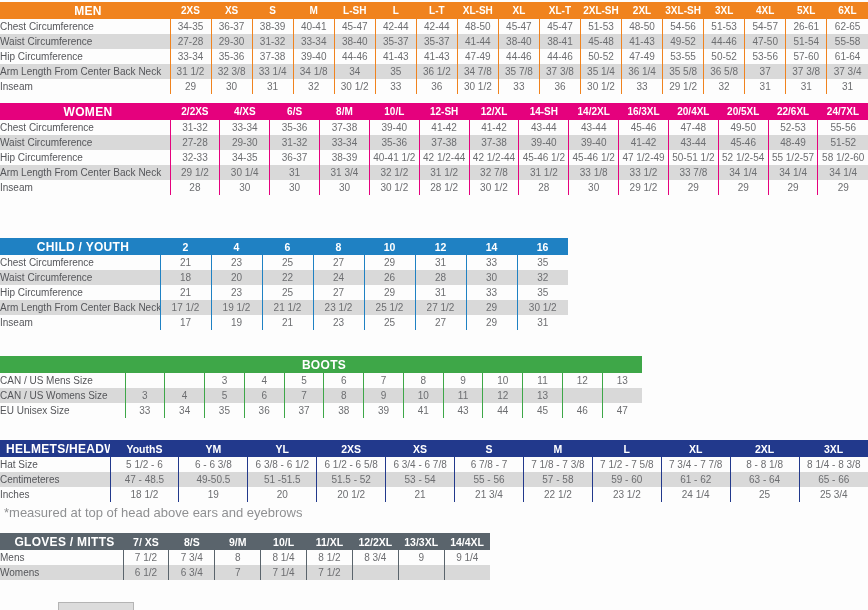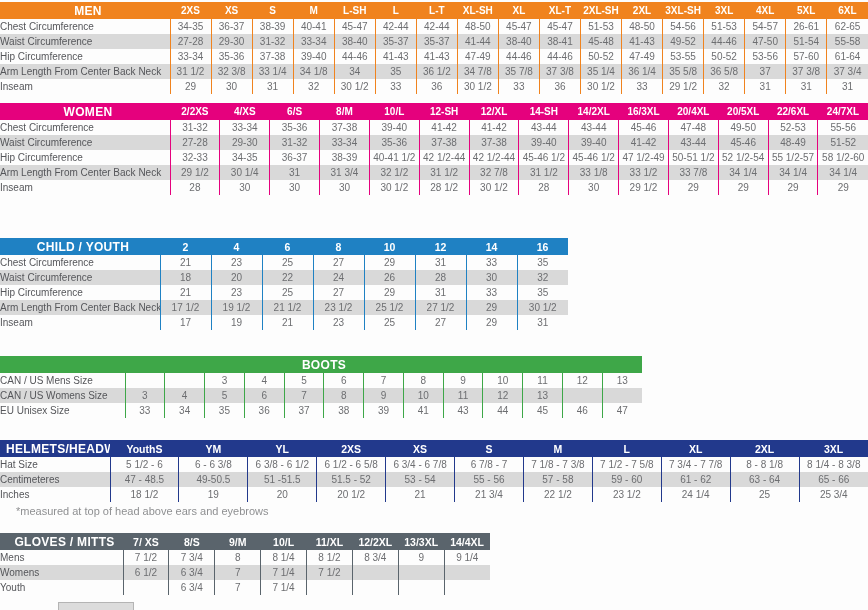--- a/index.html
+++ b/index.html
@@ -41,21 +41,21 @@
   .t-child{top:238px}
   .t-boots{top:356px}
   .t-helmets{top:440px}
   .t-gloves{top:533px}
 
   .t-men th:not(.title),.t-women th:not(.title){font-size:10px}
   .t-women td{font-size:9.5px}
   .t-helmets th.title{font-size:11px}
   .t-boots td,.t-helmets td{height:16px}
 
-  .footnote{margin-top:3px;padding-left:16px;font-size:11px;color:#8f9092}
+  .footnote{margin-top:3px;padding-left:4px;font-size:13px;color:#8f9092}
 
   .partial{
     position:absolute;left:58px;top:602px;width:74px;height:8px;
     background:#dcdcdc;border:1px solid #b4b4b4;border-bottom:none;
   }
 </style>
 </head>
 <body style="--alt: #d9d9d9; --label-color: #55565a; --value-color: #6d6e71; --header-text: #ffffff;">
 
 <section class="szwrap t-men" style="--accent: #f0831e;">
@@ -614,28 +614,17 @@
           <td class="lbl">Womens</td>
           <td>6 1/2</td>
           <td>6 3/4</td>
           <td>7</td>
           <td>7 1/4</td>
           <td>7 1/2</td>
           <td></td>
           <td></td>
           <td></td>
         </tr>
-        <tr>
-          <td class="lbl">Youth</td>
-          <td></td>
-          <td>6 3/4</td>
-          <td>7</td>
-          <td>7 1/4</td>
-          <td></td>
-          <td></td>
-          <td></td>
-          <td></td>
-        </tr>
       </tbody>
     </table>
   </section>
 
 <div class="partial"></div>
 
 </body></html>

